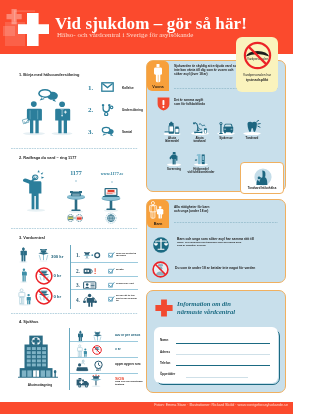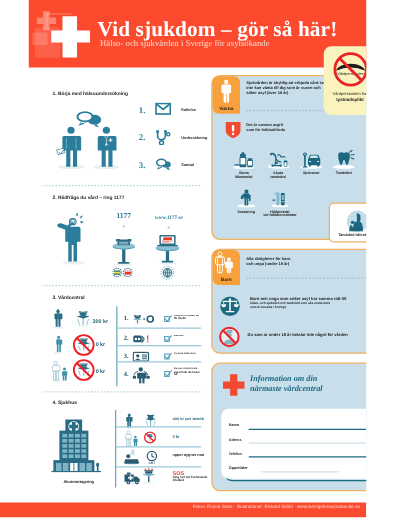--- a/index.html
+++ b/index.html
@@ -1,21 +1,21 @@
 <!DOCTYPE html>
 <html><head>
 <meta charset="utf-8">
 <title>Vid sjukdom</title>
 <style>
   * { box-sizing: border-box; margin:0; padding:0; }
   html,body { width:293px; height:414px; }
   body { overflow:hidden; background:#ffffff;
          font-family:"Liberation Sans", sans-serif; position:relative;
          -webkit-font-smoothing:antialiased; }
-  #page { position:absolute; left:0; top:0; width:293px; height:339px; background:#fff;margin-left:23px; }
+  #page { position:absolute; left:0; top:0; width:293px; height:339px; background:#fff; }
 
   
   .hdr { position:absolute; left:0; top:0; width:293px; height:54px; background:#fb4a2d;
          overflow:hidden; }
   .hdr-title { position:absolute; left:55px; top:14px; color:#ffffff;
                font-family:"Liberation Serif", serif; font-weight:bold; font-size:17px;
                letter-spacing:.1px; white-space:nowrap; }
   .hdr-sub { position:absolute; left:57px; top:31px; color:#ffd9cc;
              font-family:"Liberation Serif", serif; font-size:7px; white-space:nowrap; }
 
@@ -114,21 +114,21 @@
       <g opacity="0.34" fill="#ffffff">
         <path d="M6.5 14 h5 v-5 h5.2 v5 h5 v5.2 h-5 v5 h-5.2 v-5 h-5 z"></path>
       </g>
       <g opacity="0.20" fill="#ffffff">
         <path d="M14 10.5 h21 v1.2 h-21 z"></path>
         <path d="M14 10.5 h1.2 v11 h-1.2 z"></path>
       </g>
       <path d="M27 12.9 h11.6 v11.4 h10.4 v9.6 h-10.4 v12.1 h-11.6 v-12.1 h-9 v-9.6 h9 z" fill="#ffffff"></path>
     </svg>
     <div class="hdr-title">Vid sjukdom – gör så här!</div>
-    <div class="hdr-sub">Hälso- och sjukvården i Sverige för asylsökande</div>
+    <div class="hdr-sub">Hälso- och vårdcentral i Sverige för asylsökande</div>
   </div>
 
   <div class="lcol">
 
     <div class="sec-h" style="left:19px;top:71.5px;">
       <span>1.</span>
       <span>Börja med hälsoundersökning</span>
     </div>
     <svg class="s1-art" width="52" height="50" viewBox="0 0 52 50" style="position:absolute;left:21px;top:86px;">
       <ellipse cx="13" cy="47.6" rx="11" ry="1.6" fill="#e6eff3"></ellipse>

